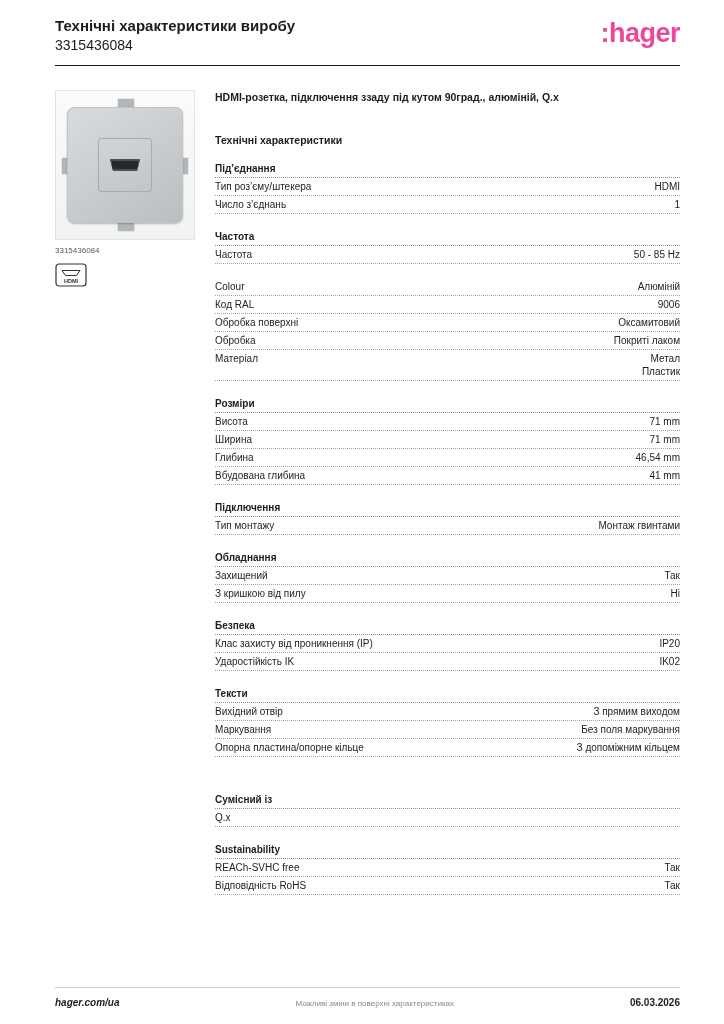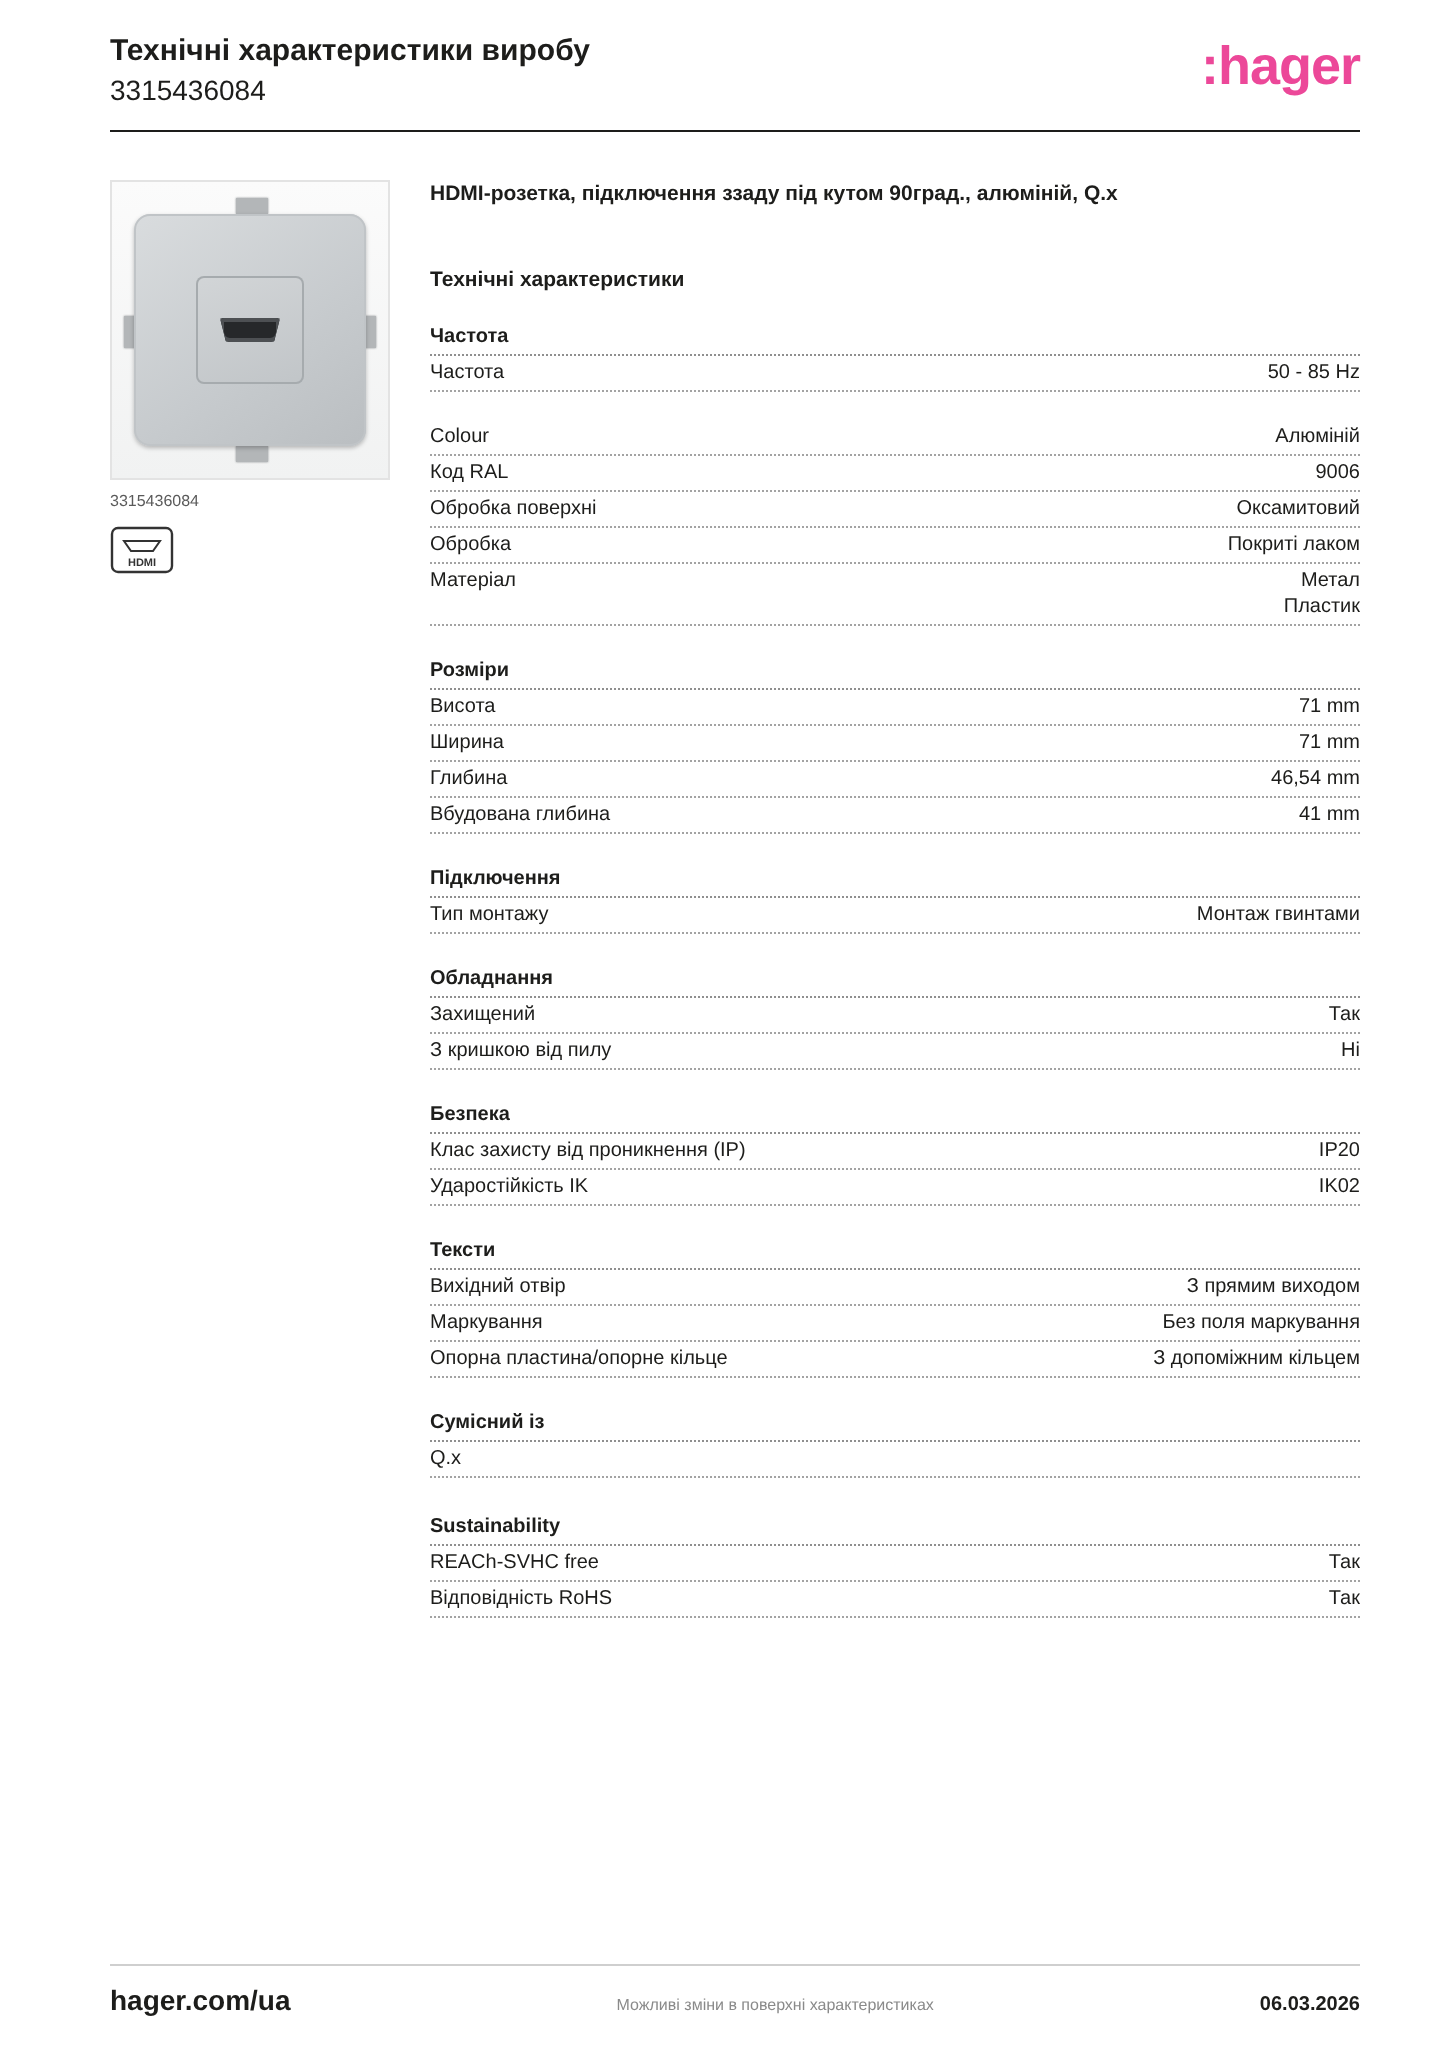--- a/index.html
+++ b/index.html
@@ -62,40 +62,40 @@
     clip-path:polygon(0 0,100% 0,90% 100%,10% 100%);
   }
   .image-caption { font-size:8px; color:#5a5a5a; margin-top:6px; }
   .hdmi-icon { margin-top:8px; }
 
   
   .product-title { font-size:10.5px; font-weight:bold; line-height:14px; }
   .spec-heading  { font-size:10.5px; font-weight:bold; margin-top:30px; }
   .sections { margin-top:4px; }
   .section { margin-top:14px; }
-  .section:nth-of-type(9) { margin-top:16px; }  
+  .section:nth-of-type(9) { margin-top:34px; }  
   .section-title {
     font-size:10px; font-weight:bold; line-height:13px;
     padding:2px 0 2px; border-bottom:1px dotted #8f8f8f;
   }
   .spec-row {
     display:flex; justify-content:space-between; align-items:flex-start;
     font-size:10px; line-height:13px;
     padding:2px 0 2px; border-bottom:1px dotted #a3a3a3;
   }
   .spec-label { padding-right:12px; }
   .spec-value { text-align:right; white-space:pre-line; flex-shrink:0; }
 
   
   .footer {
     position:absolute; left:55px; right:44px; bottom:16px;
     border-top:1px solid #cfcfcf; padding-top:9px;
     display:flex; justify-content:space-between; align-items:baseline;
   }
-  .footer-left  { font-size:14px; font-weight:bold; color:#1d1d1b; text-decoration:none; }
+  .footer-left  { font-size:10px; font-weight:bold; color:#1d1d1b; text-decoration:none;font-style:italic; }
   .footer-center{ font-size:8px; color:#8a8a8a; }
   .footer-right { font-size:10px; font-weight:bold; }
 </style>
 </head>
 <body>
 
 <div class="page">
 
   <div class="header">
     <div class="header-title">Технічні характеристики виробу</div>
@@ -125,20 +125,31 @@
           <text x="16" y="20" font-size="5.5" text-anchor="middle" fill="#333" font-weight="bold">HDMI</text>
         </svg>
       </div>
     </div>
 
     <div class="main">
       <div class="product-title">HDMI-розетка, підключення ззаду під кутом 90град., алюміній, Q.x</div>
       <div class="spec-heading">Технічні характеристики</div>
       <div class="sections">
           <div class="section">
+            <div class="section-title">Під’єднання</div>
+            <div class="spec-row">
+              <span class="spec-label">Тип роз’єму/штекера</span>
+              <span class="spec-value">HDMI</span>
+            </div>
+            <div class="spec-row">
+              <span class="spec-label">Число з’єднань</span>
+              <span class="spec-value">1</span>
+            </div>
+          </div>
+          <div class="section">
             <div class="section-title">Частота</div>
             <div class="spec-row">
               <span class="spec-label">Частота</span>
               <span class="spec-value">50 - 85 Hz</span>
             </div>
           </div>
           <div class="section">
             <div class="spec-row">
               <span class="spec-label">Colour</span>
               <span class="spec-value">Алюміній</span>

